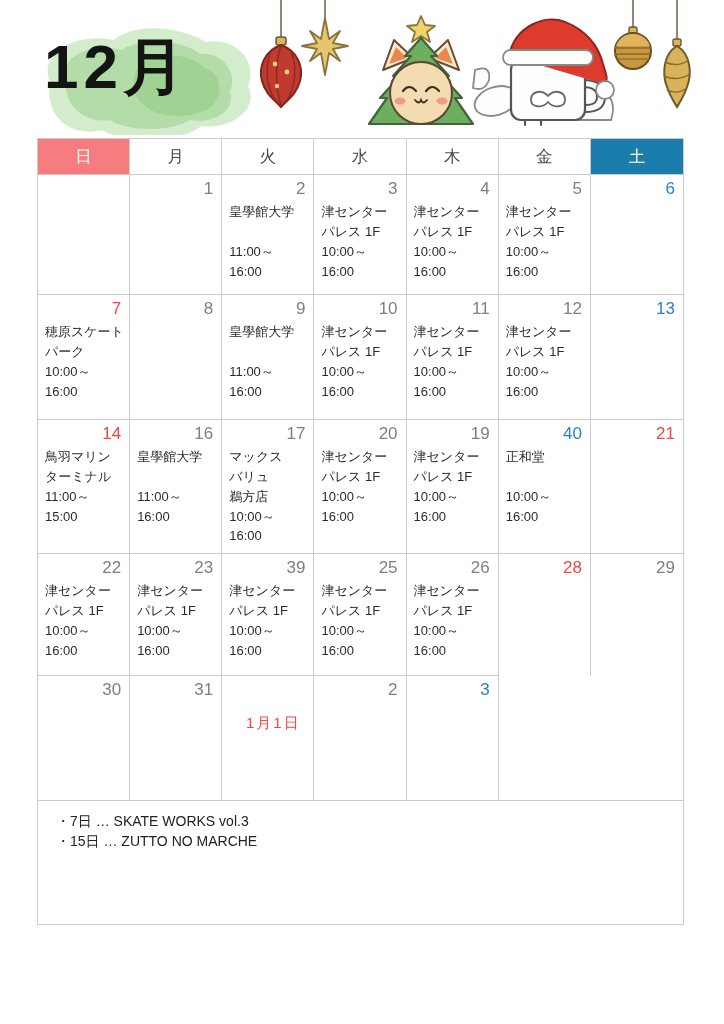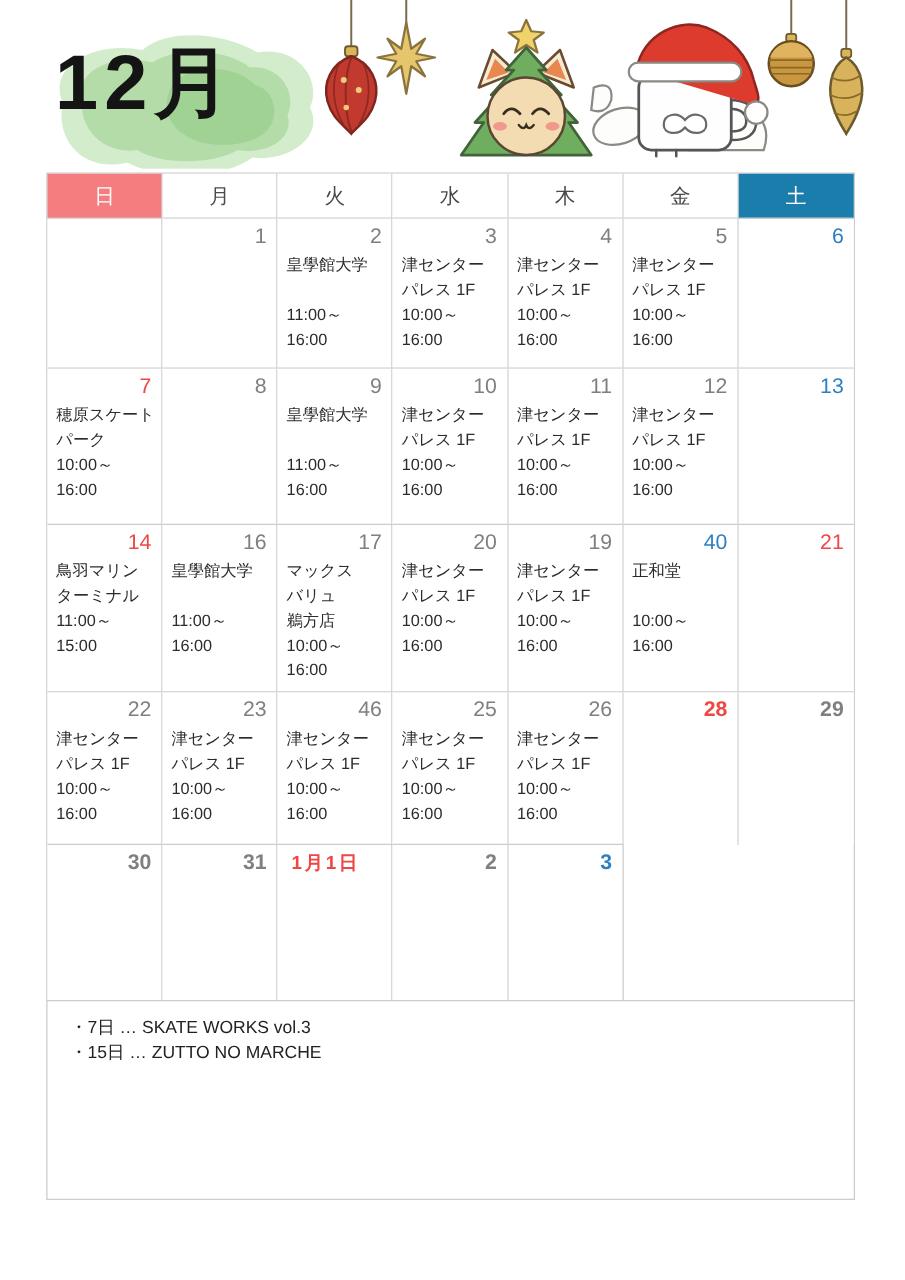--- a/index.html
+++ b/index.html
@@ -42,45 +42,45 @@
   .hcell{
     display:flex;align-items:center;justify-content:center;
     font-size:16.5px;color:var(--header-text);
     border-right:1px solid var(--grid-border);
     border-bottom:1px solid var(--grid-border);
     background:#ffffff;
   }
   .hcell.sun{background:var(--sunday-header-bg);color:#ffffff;}
   .hcell.sat{background:var(--saturday-header-bg);color:#ffffff;}
   .calendar > :nth-child(7n){border-right:none;}
-  .calendar > :nth-last-child(-n+7){border-bottom:none;font-weight:bold;}
+  .calendar > :nth-last-child(-n+7){border-bottom:none;}
   .cell{
     border-right:1px solid var(--grid-border);
     border-bottom:1px solid var(--grid-border);
     background:#ffffff;overflow:hidden;
   }
   .daynum{
     text-align:right;padding:3px 8px 0 0;
     font-size:17px;line-height:1.25;color:var(--weekday-number);
   }
   .daynum.sun{color:var(--sunday-number);}
   .daynum.sat{color:var(--saturday-number);}
   .daynum.special{
-    color:var(--sunday-number);text-align:left;
-    font-size:15px;padding:6px 0 2px 11px;letter-spacing:2px;
+    color:var(--sunday-number);text-align:center;
+    font-size:15px;padding:6px 0 2px 11px;letter-spacing:2px;margin-top:32px;
   }
   .event{
     padding:3px 3px 0 7px;
     font-size:13px;line-height:1.52;color:var(--event-text);
     white-space:pre-line;
   }
 
   
   .footer-box{
-    position:absolute;left:37px;top:800px;width:647px;height:160px;
+    position:absolute;left:37px;top:800px;width:647px;height:125px;
     border:1px solid var(--grid-border);background:#ffffff;
     padding:10px 10px 16px 18px;
   }
   .note-line{
     font-size:14px;line-height:1.45;color:#222222;
   }
   .footnote{
     margin-top:15px;padding-left:13px;
     font-size:14px;color:#222222;
   }
@@ -307,21 +307,21 @@
 16:00</div>
       </div>
       <div class="cell">
         <div class="daynum wd">23</div>
         <div class="event">津センター
 パレス 1F
 10:00～
 16:00</div>
       </div>
       <div class="cell">
-        <div class="daynum wd">46</div>
+        <div class="daynum wd">39</div>
         <div class="event">津センター
 パレス 1F
 10:00～
 16:00</div>
       </div>
       <div class="cell">
         <div class="daynum wd">25</div>
         <div class="event">津センター
 パレス 1F
 10:00～

